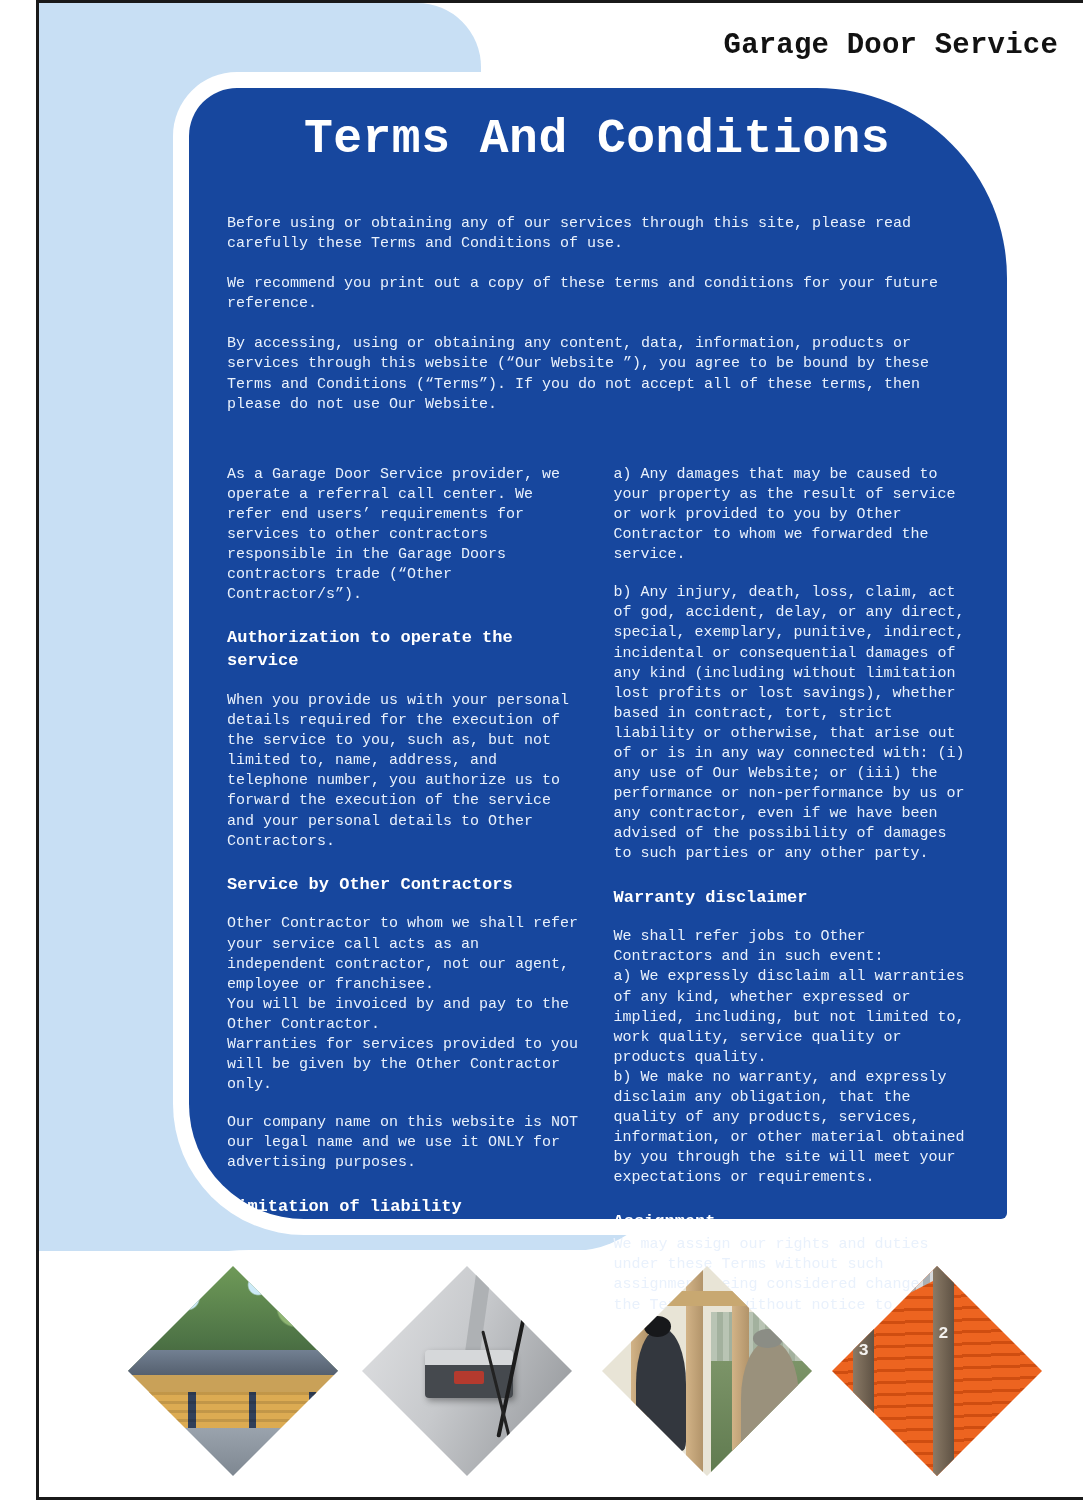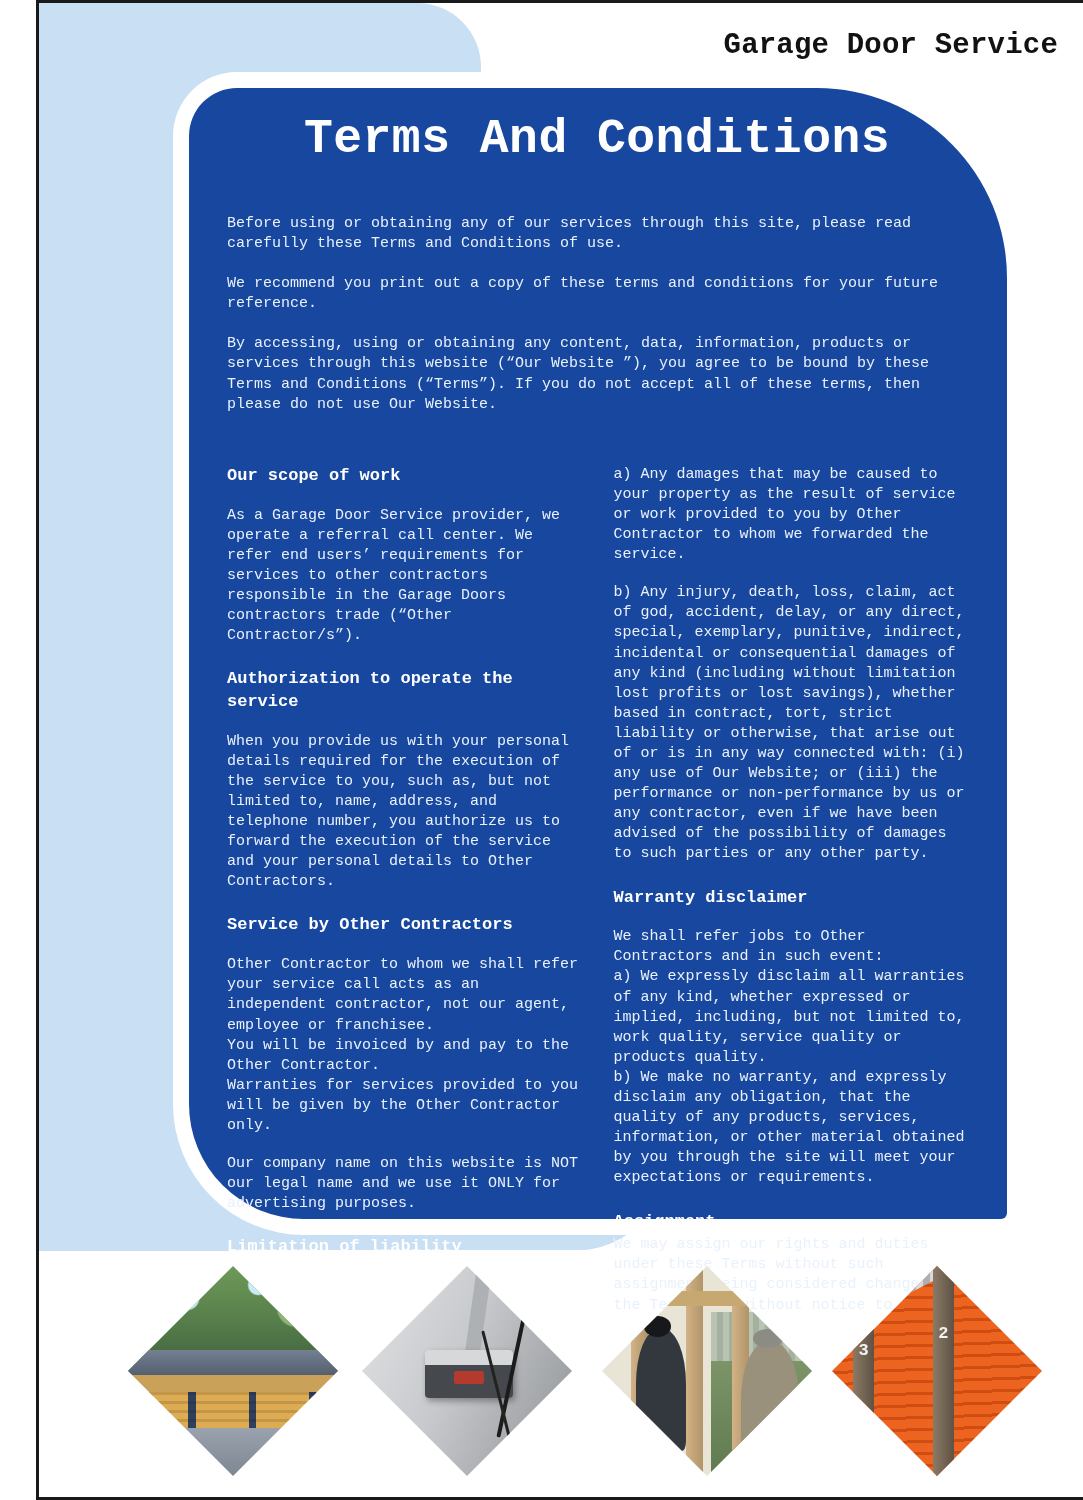--- a/index.html
+++ b/index.html
@@ -109,21 +109,20 @@
     <h1 class="title">Terms And Conditions</h1>
 
     <div class="intro">
       <p>Before using or obtaining any of our services through this site, please read carefully these Terms and Conditions of use.</p>
       <p>We recommend you print out a copy of these terms and conditions for your future reference.</p>
       <p>By accessing, using or obtaining any content, data, information, products or services through this website (“Our Website ”), you agree to be bound by these Terms and Conditions (“Terms”). If you do not accept all of these terms, then please do not use Our Website.</p>
     </div>
 
     <div class="columns">
       <div class="col">
-          <h3>Our scope of work</h3>
           <p>As a Garage Door Service provider, we operate a referral call center. We refer end users’ requirements for services to other contractors responsible in the Garage Doors contractors trade (“Other Contractor/s”).</p>
           <h3>Authorization to operate the service</h3>
           <p>When you provide us with your personal details required for the execution of the service to you, such as, but not limited to, name, address, and telephone number, you authorize us to forward the execution of the service and your personal details to Other Contractors.</p>
           <h3>Service by Other Contractors</h3>
           <p>Other Contractor to whom we shall refer your service call acts as an independent contractor, not our agent, employee or franchisee.
 You will be invoiced by and pay to the Other Contractor.
 Warranties for services provided to you will be given by the Other Contractor only.</p>
           <p>Our company name on this website is NOT our legal name and we use it ONLY for advertising purposes.</p>
           <h3>Limitation of liability</h3>
         </div>

